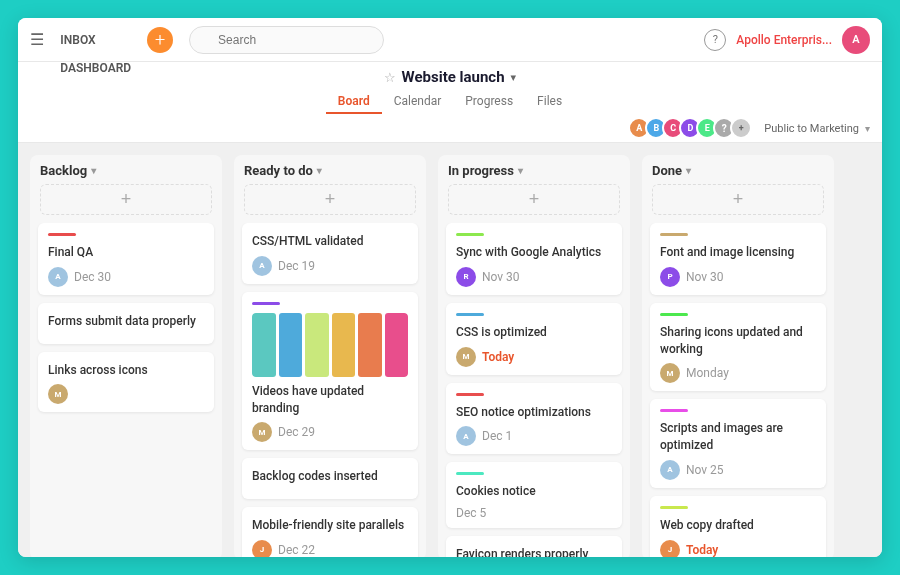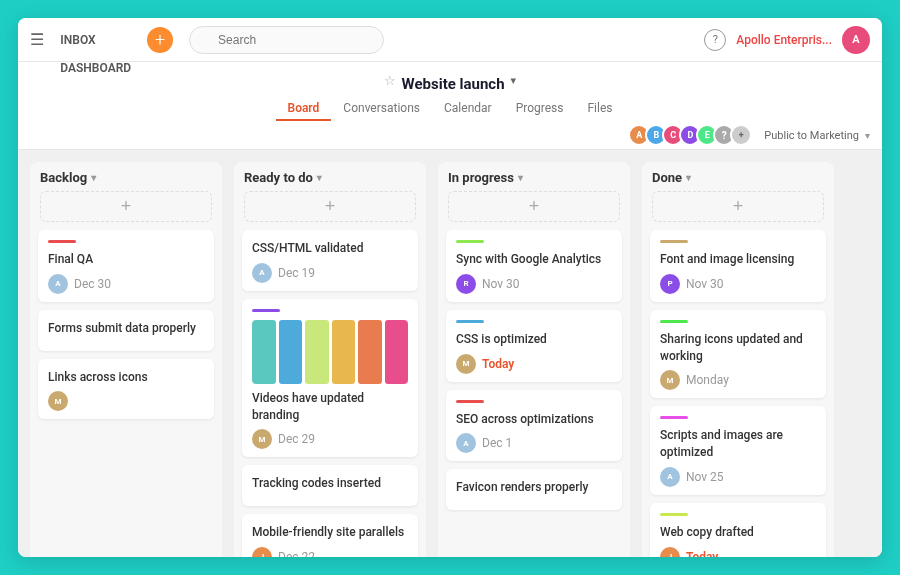--- a/index.html
+++ b/index.html
@@ -128,21 +128,20 @@
       display: flex;
       align-items: center;
       justify-content: center;
       gap: 6px;
       padding-bottom: 4px;
     }
     .project-title {
       font-size: 15px;
       font-weight: 700;
       color: #1a1a2e;
-      margin-top: 7px;
     }
     .project-title-icon { color: #aaa; font-size: 13px; }
     .project-title-dropdown { color: #666; font-size: 11px; cursor: pointer; }
     .project-tabs {
       display: flex;
       justify-content: center;
       gap: 0;
     }
     .project-tab {
       font-size: 12px;
@@ -317,21 +316,20 @@
   </div>
 
   <div class="project-header">
     <div class="project-title-row">
       <span class="project-title-icon">☆</span>
       <span class="project-title">Website launch</span>
       <span class="project-title-dropdown">▾</span>
     </div>
     <div class="project-tabs">
       <div class="project-tab active">Board</div>
-      <div class="project-tab">Conversations</div>
       <div class="project-tab">Calendar</div>
       <div class="project-tab">Progress</div>
       <div class="project-tab">Files</div>
     </div>
     <div class="project-subheader">
       <div class="member-avatars">
         <div class="member-avatar" style="background:#e88c4c;">A</div>
         <div class="member-avatar" style="background:#4ca8e8;">B</div>
         <div class="member-avatar" style="background:#e84c7a;">C</div>
         <div class="member-avatar" style="background:#8c4ce8;">D</div>
@@ -403,21 +401,21 @@
             <div class="color-block" style="background:#e84e8c;"></div>
           </div>
           <div class="card-title">Videos have updated branding</div>
           <div class="card-meta">
             <div class="card-avatar" style="background:#c9a96e;">M</div>
             <span class="card-date">Dec 29</span>
           </div>
         </div>
 
         <div class="card">
-          <div class="card-title">Tracking codes inserted</div>
+          <div class="card-title">Backlog codes inserted</div>
         </div>
 
         <div class="card">
           <div class="card-title">Mobile-friendly site parallels</div>
           <div class="card-meta">
             <div class="card-avatar" style="background:#e88c4c;">J</div>
             <span class="card-date">Dec 22</span>
           </div>
         </div>
 
@@ -445,27 +443,34 @@
           <div class="card-bar" style="background:#4eaadb;"></div>
           <div class="card-title">CSS is optimized</div>
           <div class="card-meta">
             <div class="card-avatar" style="background:#c9a96e;">M</div>
             <span class="card-date today">Today</span>
           </div>
         </div>
 
         <div class="card">
           <div class="card-bar" style="background:#e84e4e;"></div>
-          <div class="card-title">SEO across optimizations</div>
+          <div class="card-title">SEO notice optimizations</div>
           <div class="card-meta">
             <div class="card-avatar" style="background:#a0c4e0;">A</div>
             <span class="card-date">Dec 1</span>
           </div>
         </div>
 
+        <div class="card">
+          <div class="card-bar" style="background:#4ce8c0;"></div>
+          <div class="card-title">Cookies notice</div>
+          <div class="card-meta">
+            <span class="card-date">Dec 5</span>
+          </div>
+        </div>
 
         <div class="card">
           <div class="card-title">Favicon renders properly</div>
 
         </div>
 
       </div>
     </div>
 
     <div class="column">

